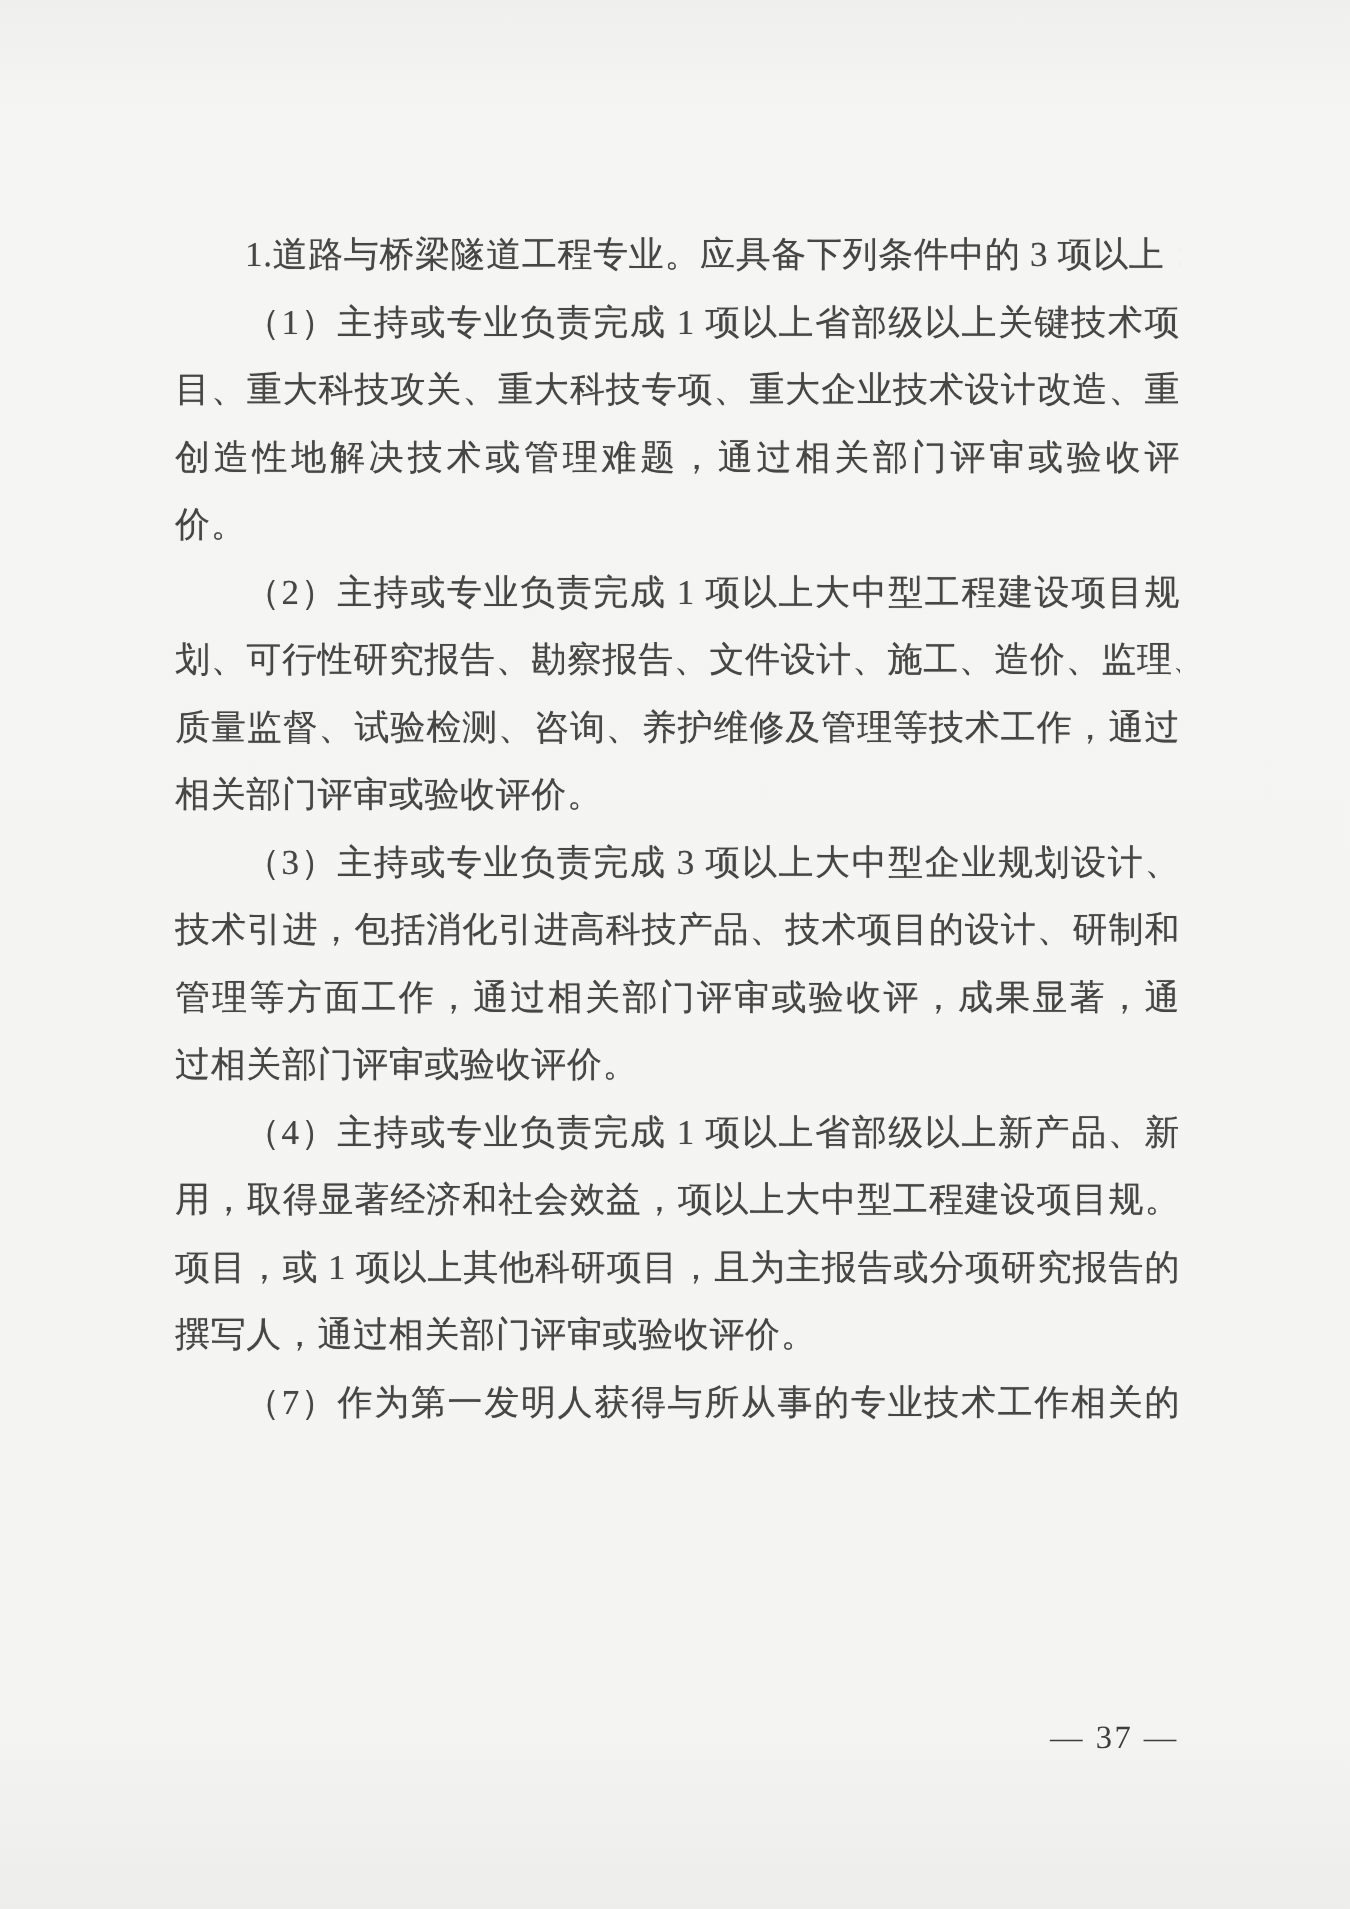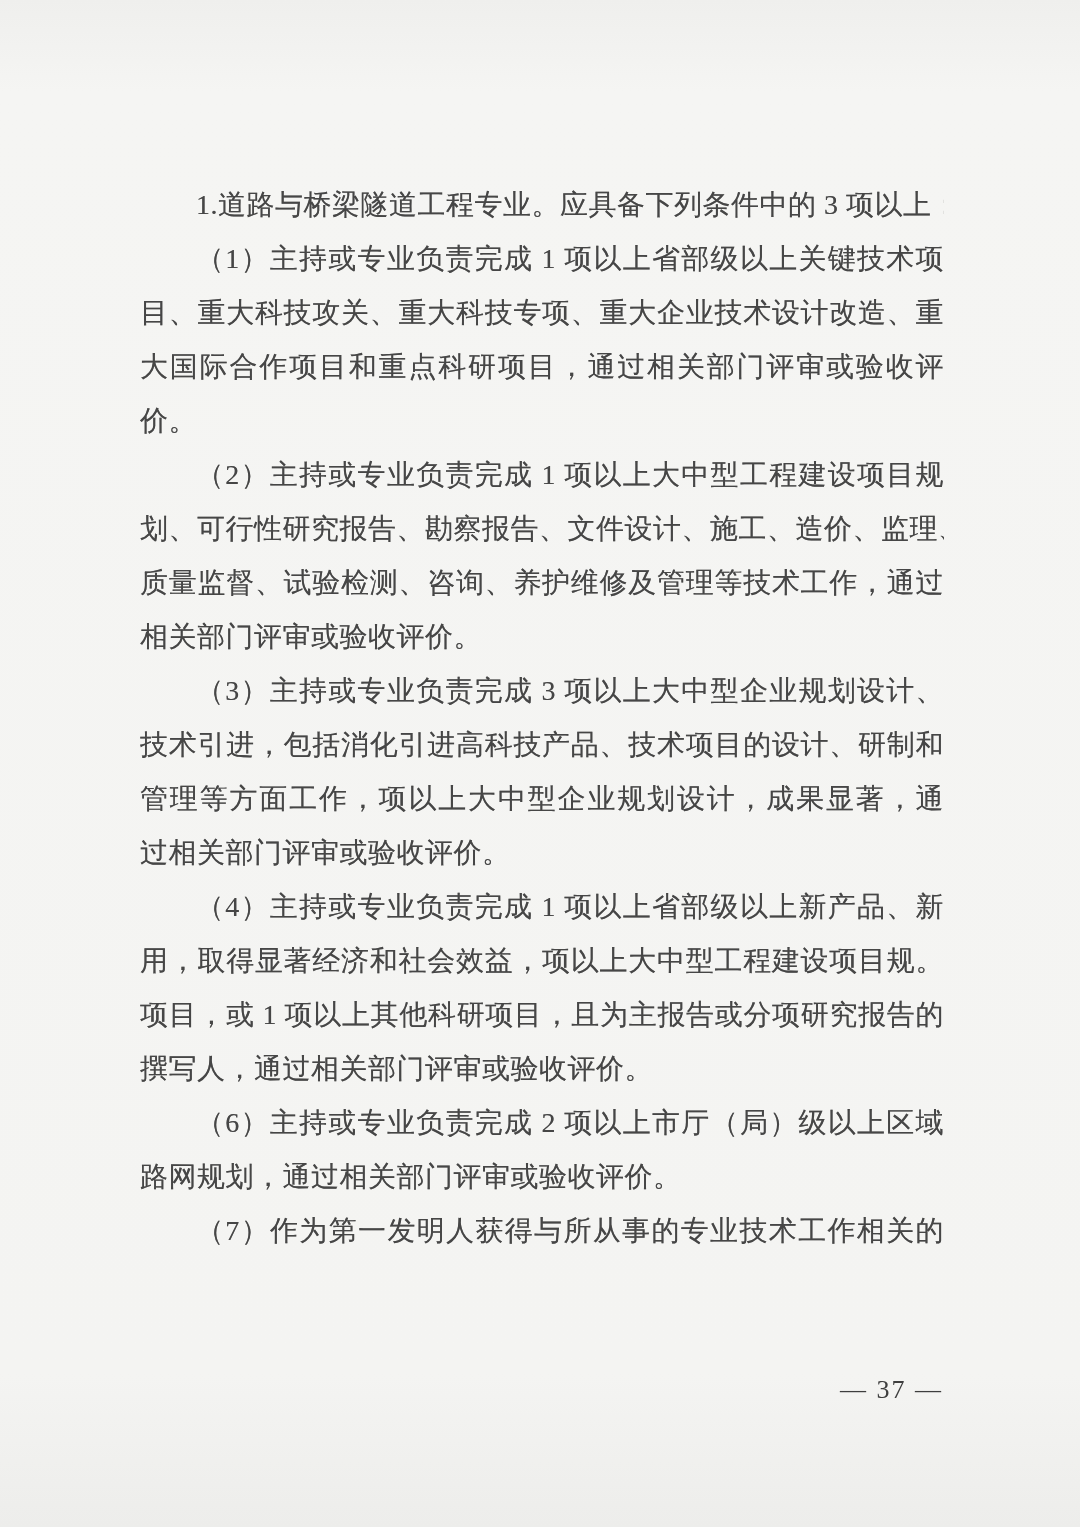--- a/index.html
+++ b/index.html
@@ -48,52 +48,48 @@
 <body>
 
 <div class="page">
   <div class="content">
 
     <div class="line start fill">1.道路与桥梁隧道工程专业。应具备下列条件中的 3 项以上：</div>
 
     <div>
       <div class="line start">（1）主持或专业负责完成 1 项以上省部级以上关键技术项</div>
       <div class="line">目、重大科技攻关、重大科技专项、重大企业技术设计改造、重</div>
-      <div class="line">大国际合作项目和重点科研项目，通过相关部门评审或验收评</div>
+      <div class="line">创造性地解决技术或管理难题，通过相关部门评审或验收评</div>
       <div class="line end">价。</div>
     </div>
 
     <div>
       <div class="line start">（2）主持或专业负责完成 1 项以上大中型工程建设项目规</div>
       <div class="line">划、可行性研究报告、勘察报告、文件设计、施工、造价、监理、</div>
       <div class="line">质量监督、试验检测、咨询、养护维修及管理等技术工作，通过</div>
       <div class="line end">相关部门评审或验收评价。</div>
     </div>
 
     <div>
       <div class="line start">（3）主持或专业负责完成 3 项以上大中型企业规划设计、</div>
       <div class="line">技术引进，包括消化引进高科技产品、技术项目的设计、研制和</div>
-      <div class="line">管理等方面工作，项以上大中型企业规划设计，成果显著，通</div>
+      <div class="line">管理等方面工作，通过相关部门评审或验收评，成果显著，通</div>
       <div class="line end">过相关部门评审或验收评价。</div>
     </div>
 
     <div>
       <div class="line start">（4）主持或专业负责完成 1 项以上省部级以上新产品、新</div>
       <div class="line">用，取得显著经济和社会效益，项以上大中型工程建设项目规。</div>
     </div>
 
     <div>
       <div class="line">项目，或 1 项以上其他科研项目，且为主报告或分项研究报告的</div>
       <div class="line end">撰写人，通过相关部门评审或验收评价。</div>
     </div>
 
-    <div>
-      <div class="line start">（6）主持或专业负责完成 2 项以上市厅（局）级以上区域</div>
-      <div class="line end">路网规划，通过相关部门评审或验收评价。</div>
-    </div>
 
     <div>
       <div class="line start">（7）作为第一发明人获得与所从事的专业技术工作相关的</div>
     </div>
 
   </div>
 
   <div class="footer">— 37 —</div>
 </div>
 

